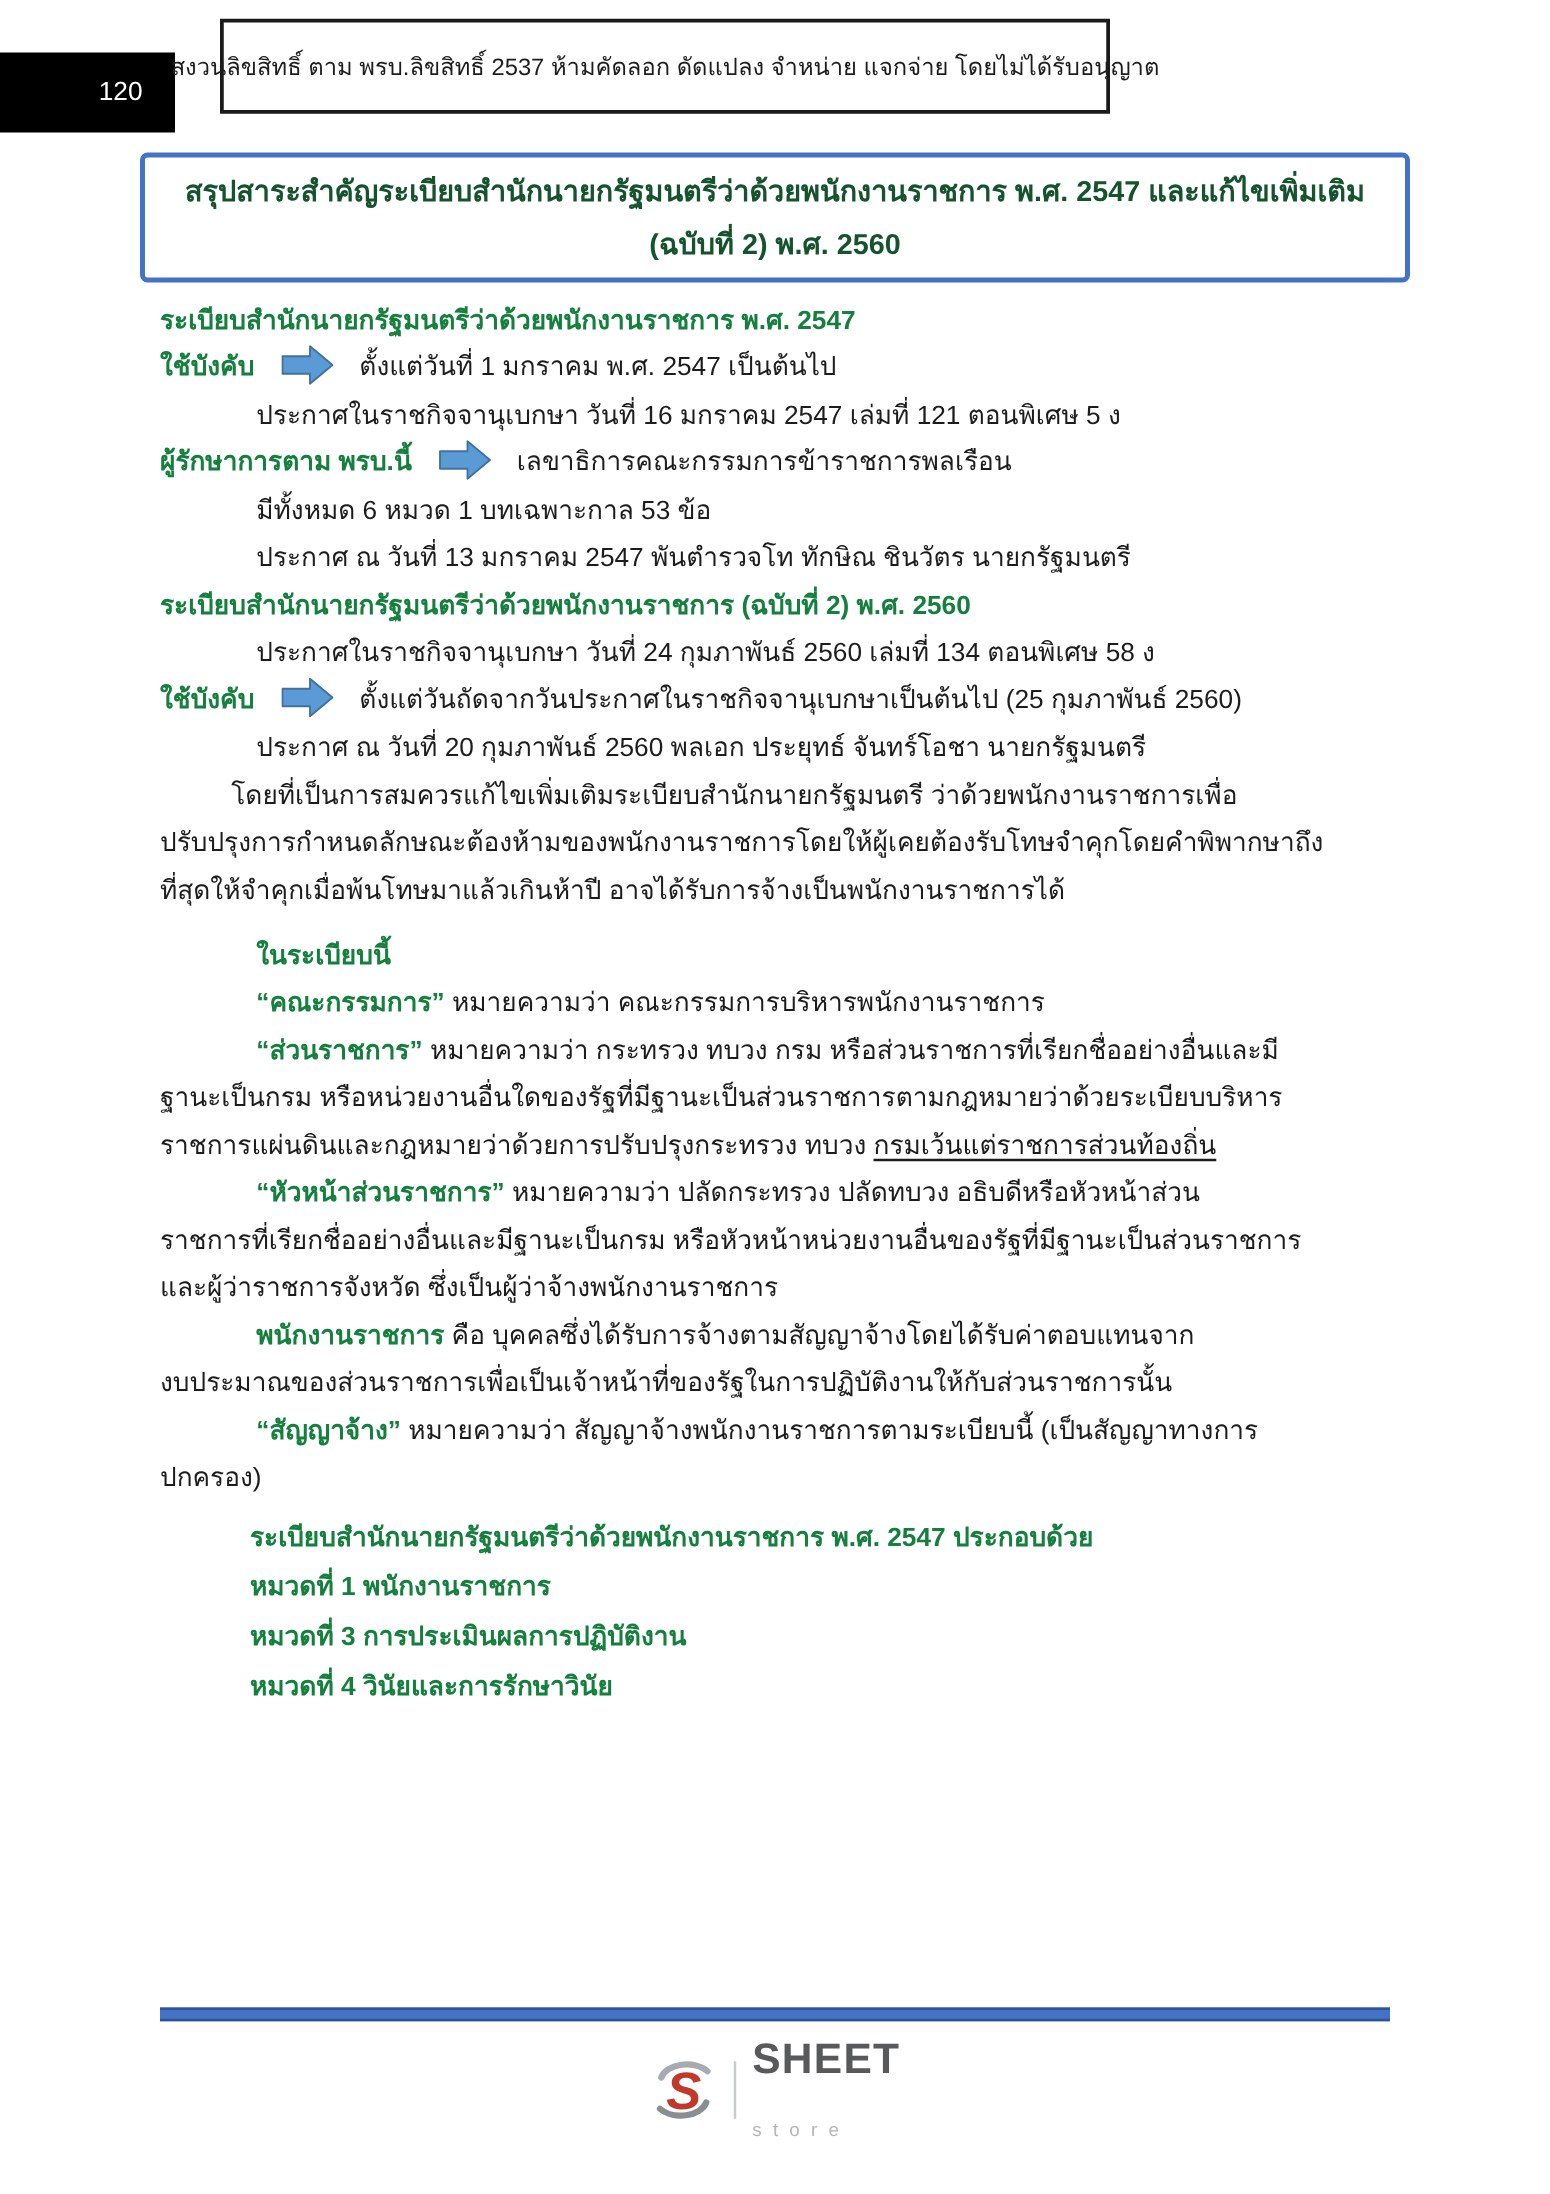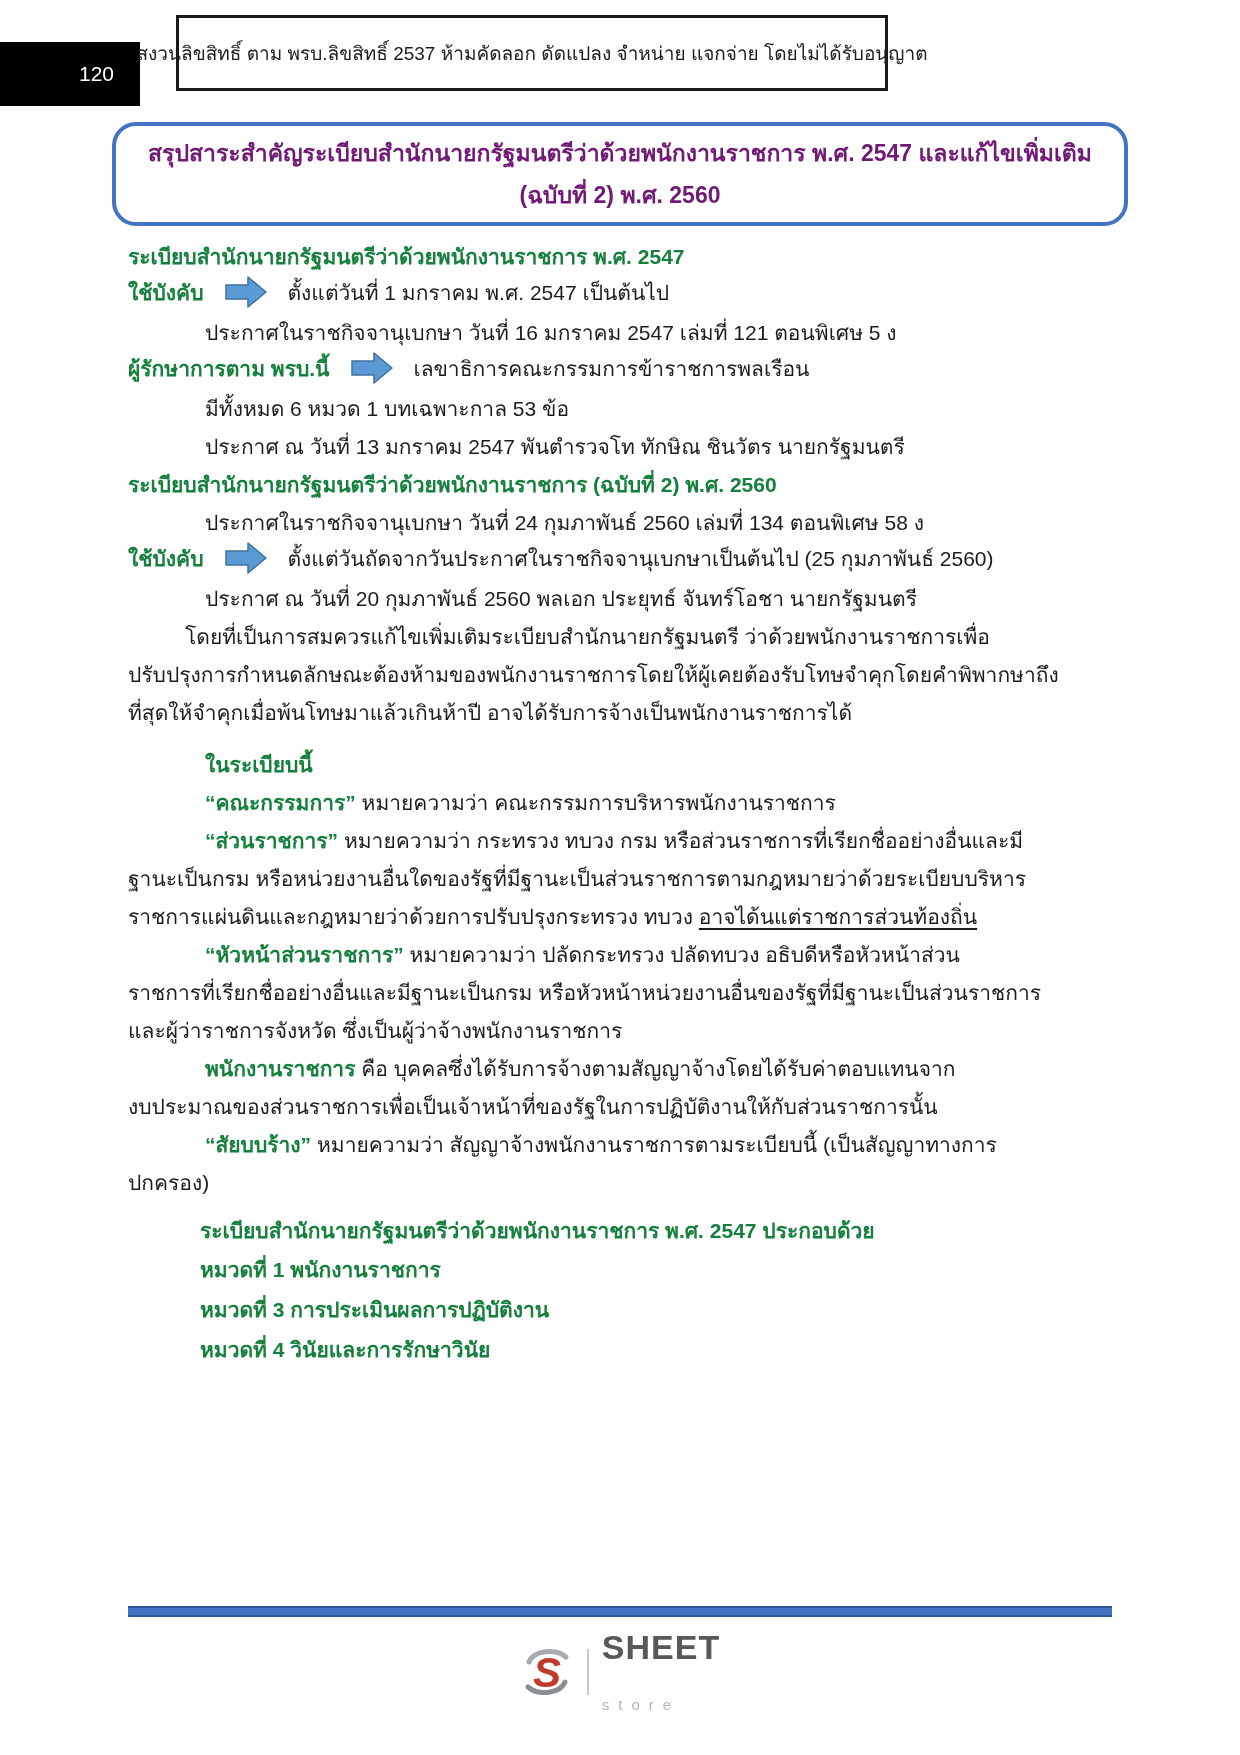--- a/index.html
+++ b/index.html
@@ -33,27 +33,27 @@
     font-size: 19px;
     padding: 0 12px;
     white-space: nowrap;
   }
 
   
   .title-box {
     position: absolute; left: 112px; top: 122px;
     width: 1016px; height: 104px;
     border: 4px solid #4472C4;
-    border-radius: 24px;
+    border-radius: 6px;
     display: flex; flex-direction: column;
     align-items: center; justify-content: center;
     font-weight: bold; font-size: 23px;
     line-height: 42px;
     text-align: center;
-    color: #701a75;
+    color: #14532d;
   }
 
   
   .body-text {
     position: absolute; left: 128px; top: 238px;
     width: 990px;
     font-size: 21px;
     color: #1c1c1c;
   }
   .ln {
@@ -159,30 +159,30 @@
     <div class="ln ind-md">โดยที่เป็นการสมควรแก้ไขเพิ่มเติมระเบียบสำนักนายกรัฐมนตรี ว่าด้วยพนักงานราชการเพื่อ</div>
     <div class="ln">ปรับปรุงการกำหนดลักษณะต้องห้ามของพนักงานราชการโดยให้ผู้เคยต้องรับโทษจำคุกโดยคำพิพากษาถึง</div>
     <div class="ln">ที่สุดให้จำคุกเมื่อพ้นโทษมาแล้วเกินห้าปี อาจได้รับการจ้างเป็นพนักงานราชการได้</div>
 
     <div class="ln ind-lg b mt-lg">ในระเบียบนี้</div>
 
     <div class="ln ind-lg"><span class="b">“คณะกรรมการ”</span><span> หมายความว่า คณะกรรมการบริหารพนักงานราชการ</span></div>
 
     <div class="ln ind-lg"><span class="b">“ส่วนราชการ”</span><span> หมายความว่า กระทรวง ทบวง กรม หรือส่วนราชการที่เรียกชื่ออย่างอื่นและมี</span></div>
     <div class="ln">ฐานะเป็นกรม หรือหน่วยงานอื่นใดของรัฐที่มีฐานะเป็นส่วนราชการตามกฎหมายว่าด้วยระเบียบบริหาร</div>
-    <div class="ln"><span>ราชการแผ่นดินและกฎหมายว่าด้วยการปรับปรุงกระทรวง ทบวง </span><span class="u">อาจได้นแต่ราชการส่วนท้องถิ่น</span></div>
+    <div class="ln"><span>ราชการแผ่นดินและกฎหมายว่าด้วยการปรับปรุงกระทรวง ทบวง </span><span class="u">กรมเว้นแต่ราชการส่วนท้องถิ่น</span></div>
 
     <div class="ln ind-lg"><span class="b">“หัวหน้าส่วนราชการ”</span><span> หมายความว่า ปลัดกระทรวง ปลัดทบวง อธิบดีหรือหัวหน้าส่วน</span></div>
     <div class="ln">ราชการที่เรียกชื่ออย่างอื่นและมีฐานะเป็นกรม หรือหัวหน้าหน่วยงานอื่นของรัฐที่มีฐานะเป็นส่วนราชการ</div>
     <div class="ln">และผู้ว่าราชการจังหวัด ซึ่งเป็นผู้ว่าจ้างพนักงานราชการ</div>
 
     <div class="ln ind-lg"><span class="b">พนักงานราชการ</span><span> คือ บุคคลซึ่งได้รับการจ้างตามสัญญาจ้างโดยได้รับค่าตอบแทนจาก</span></div>
     <div class="ln">งบประมาณของส่วนราชการเพื่อเป็นเจ้าหน้าที่ของรัฐในการปฏิบัติงานให้กับส่วนราชการนั้น</div>
 
-    <div class="ln ind-lg"><span class="b">“สัยบบร้าง”</span><span> หมายความว่า สัญญาจ้างพนักงานราชการตามระเบียบนี้ (เป็นสัญญาทางการ</span></div>
+    <div class="ln ind-lg"><span class="b">“สัญญาจ้าง”</span><span> หมายความว่า สัญญาจ้างพนักงานราชการตามระเบียบนี้ (เป็นสัญญาทางการ</span></div>
     <div class="ln">ปกครอง)</div>
 
     <div class="ln ind-ch b mt-md">ระเบียบสำนักนายกรัฐมนตรีว่าด้วยพนักงานราชการ พ.ศ. 2547  ประกอบด้วย</div>
     <div class="ln ch ind-ch b">หมวดที่ 1  พนักงานราชการ</div>
     <div class="ln ch ind-ch b">หมวดที่ 3  การประเมินผลการปฏิบัติงาน</div>
     <div class="ln ch ind-ch b">หมวดที่ 4  วินัยและการรักษาวินัย</div>
 
   </div>
 
   <div class="footer-bar"></div>

